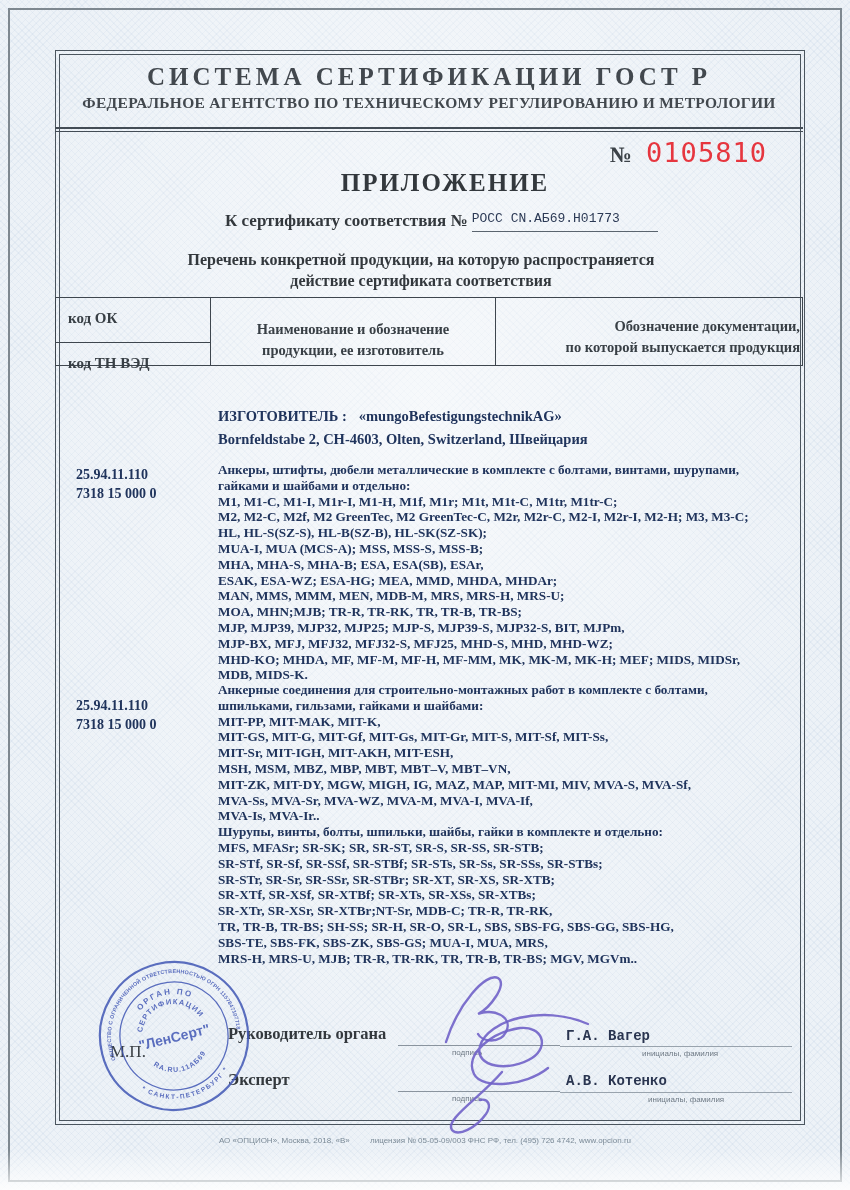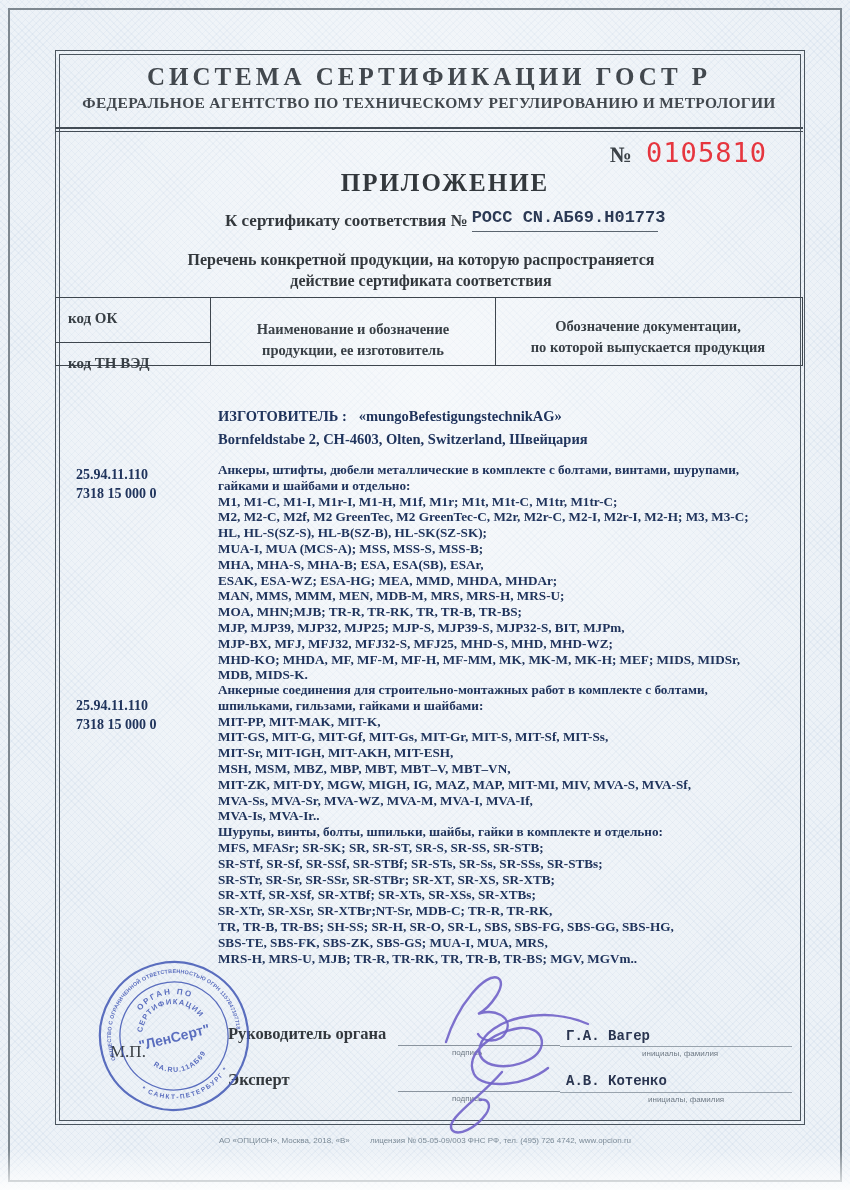--- a/index.html
+++ b/index.html
@@ -18,31 +18,31 @@
   .header-box{position:absolute;left:55px;top:50px;width:748px;height:77px;border-bottom:2px solid #434c55;text-align:center;color:#42484e;}
   .header-box::after{content:"";position:absolute;left:0;right:0;bottom:-5px;height:1px;background:#434c55;}
   .h-title{margin-top:13px;font-size:25px;font-weight:bold;letter-spacing:4px;}
   .h-sub{margin-top:3px;font-size:15.5px;font-weight:bold;letter-spacing:0.3px;}
   .doc-number{position:absolute;left:610px;top:137px;white-space:nowrap;}
   .no-sign{font-size:22px;font-weight:bold;color:#3c4248;}
   .no-red{font-family:"DejaVu Sans Mono",monospace;font-size:27px;color:#e6363f;letter-spacing:1px;margin-left:10px;}
   .appendix{position:absolute;left:55px;top:169px;width:748px;text-align:center;font-size:25px;font-weight:bold;letter-spacing:2px;color:#33383d;padding-left:16px;}
   .cert-line{position:absolute;left:225px;top:211px;font-size:17px;font-weight:bold;color:#33383d;white-space:nowrap;}
   .cert-num-box{display:inline-block;width:186px;border-bottom:1.2px solid #5a646e;margin-left:4px;}
-  .cert-num{font-family:"Liberation Mono",monospace;font-size:17px;font-weight:bold;color:#2c3a55;position:relative;top:-4px;white-space:nowrap;}
+  .cert-num{font-family:"Liberation Mono",monospace;font-size:13px;font-weight:normal;color:#2c3a55;position:relative;top:-4px;white-space:nowrap;}
   .list-heading{position:absolute;left:55px;top:249px;width:732px;text-align:center;font-size:16px;font-weight:bold;line-height:21px;color:#33383d;}
   .thead{position:absolute;left:55px;top:297px;width:748px;height:69px;border:1.2px solid #3e464e;color:#383f45;font-weight:bold;box-sizing:border-box;}
   .thead .v1,.thead .v2{position:absolute;top:0;bottom:0;width:1px;background:#3e464e;}
   .thead .v1{left:154px;}
   .thead .v2{left:439px;}
   .thead .h1{position:absolute;left:0;width:154px;top:44px;height:1px;background:#3e464e;}
   .c1a{position:absolute;left:12px;top:12px;font-size:15px;}
   .c1b{position:absolute;left:12px;top:57px;font-size:15px;}
   .c2{position:absolute;left:155px;width:284px;top:21px;text-align:center;font-size:14.5px;line-height:21px;}
-  .c3{position:absolute;left:440px;right:2px;top:18px;text-align:center;font-size:14.5px;line-height:21px;}
+  .c3{position:absolute;left:440px;right:2px;top:18px;text-align:right;font-size:14.5px;line-height:21px;}
   .mfr{position:absolute;left:218px;top:408px;font-size:14.5px;font-weight:bold;color:#20345c;white-space:nowrap;}
   .mfr-label{margin-right:12px;}
   .mfr-addr{position:absolute;left:218px;top:431px;font-size:14.5px;font-weight:bold;color:#20345c;white-space:nowrap;}
   .codes{position:absolute;left:76px;font-size:14px;font-weight:bold;color:#20345c;line-height:18.5px;white-space:nowrap;}
   .codes1{top:466px;}
   .codes2{top:697px;}
   .prod{position:absolute;left:218px;width:590px;font-size:13.2px;font-weight:bold;color:#20345c;line-height:15.8px;}
   .prod div{white-space:nowrap;}
   .prod1{top:462px;}
   .prod2{top:682px;}

